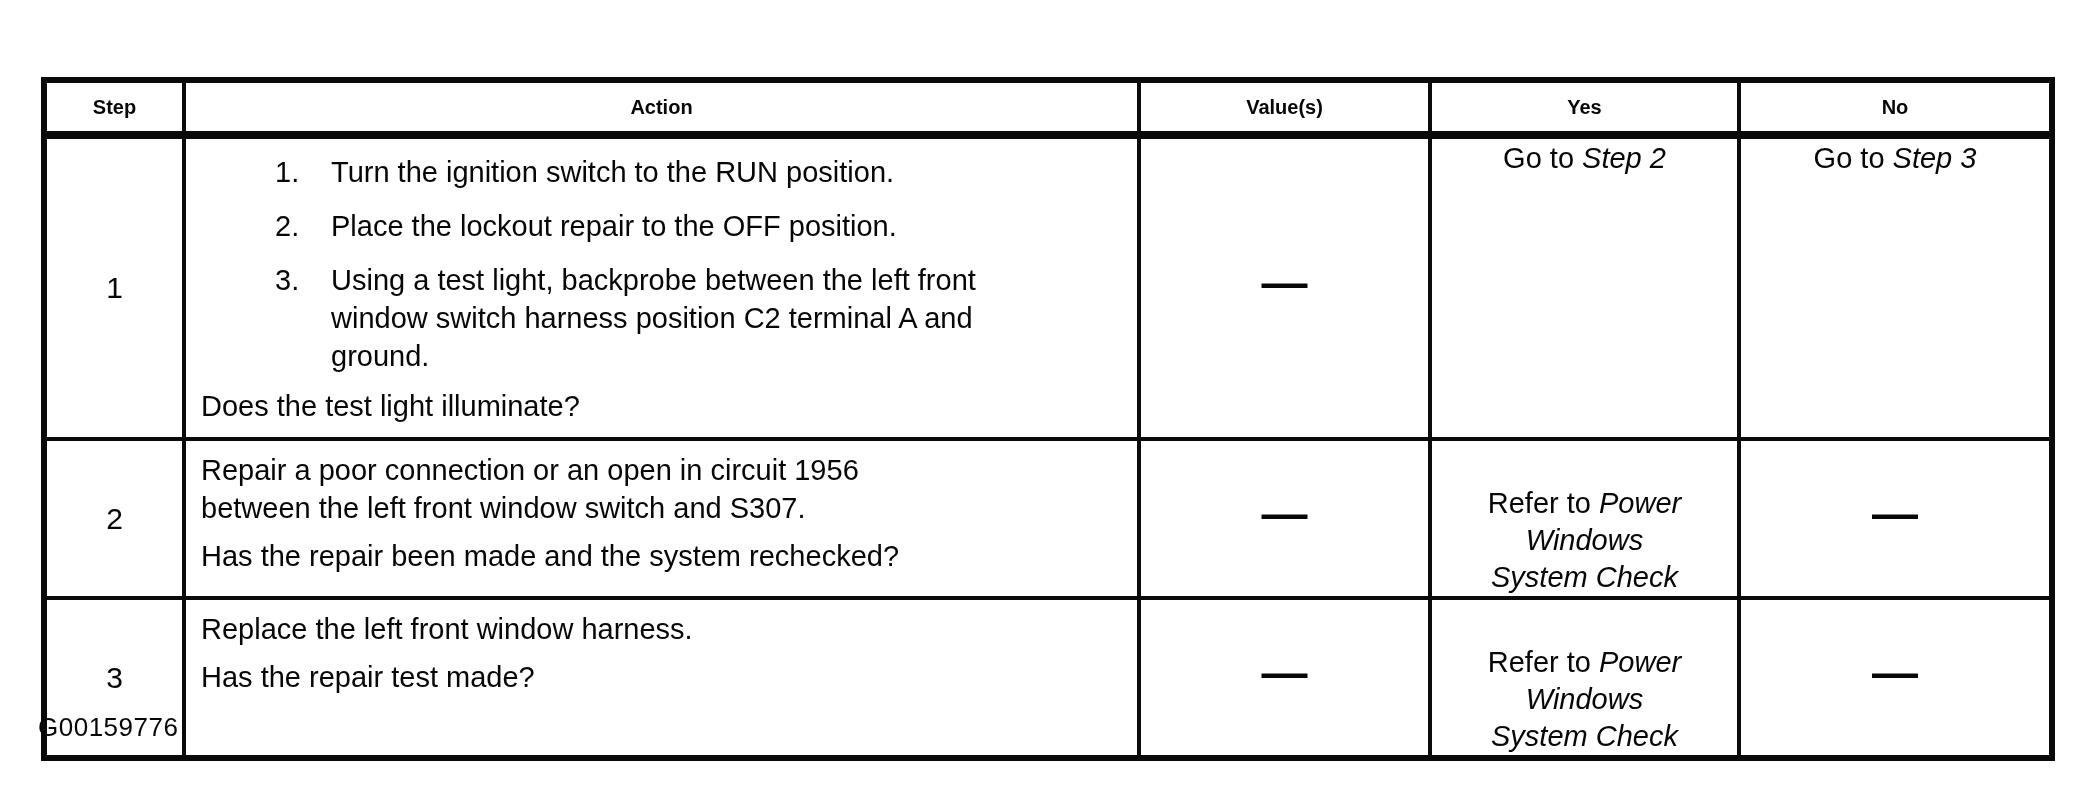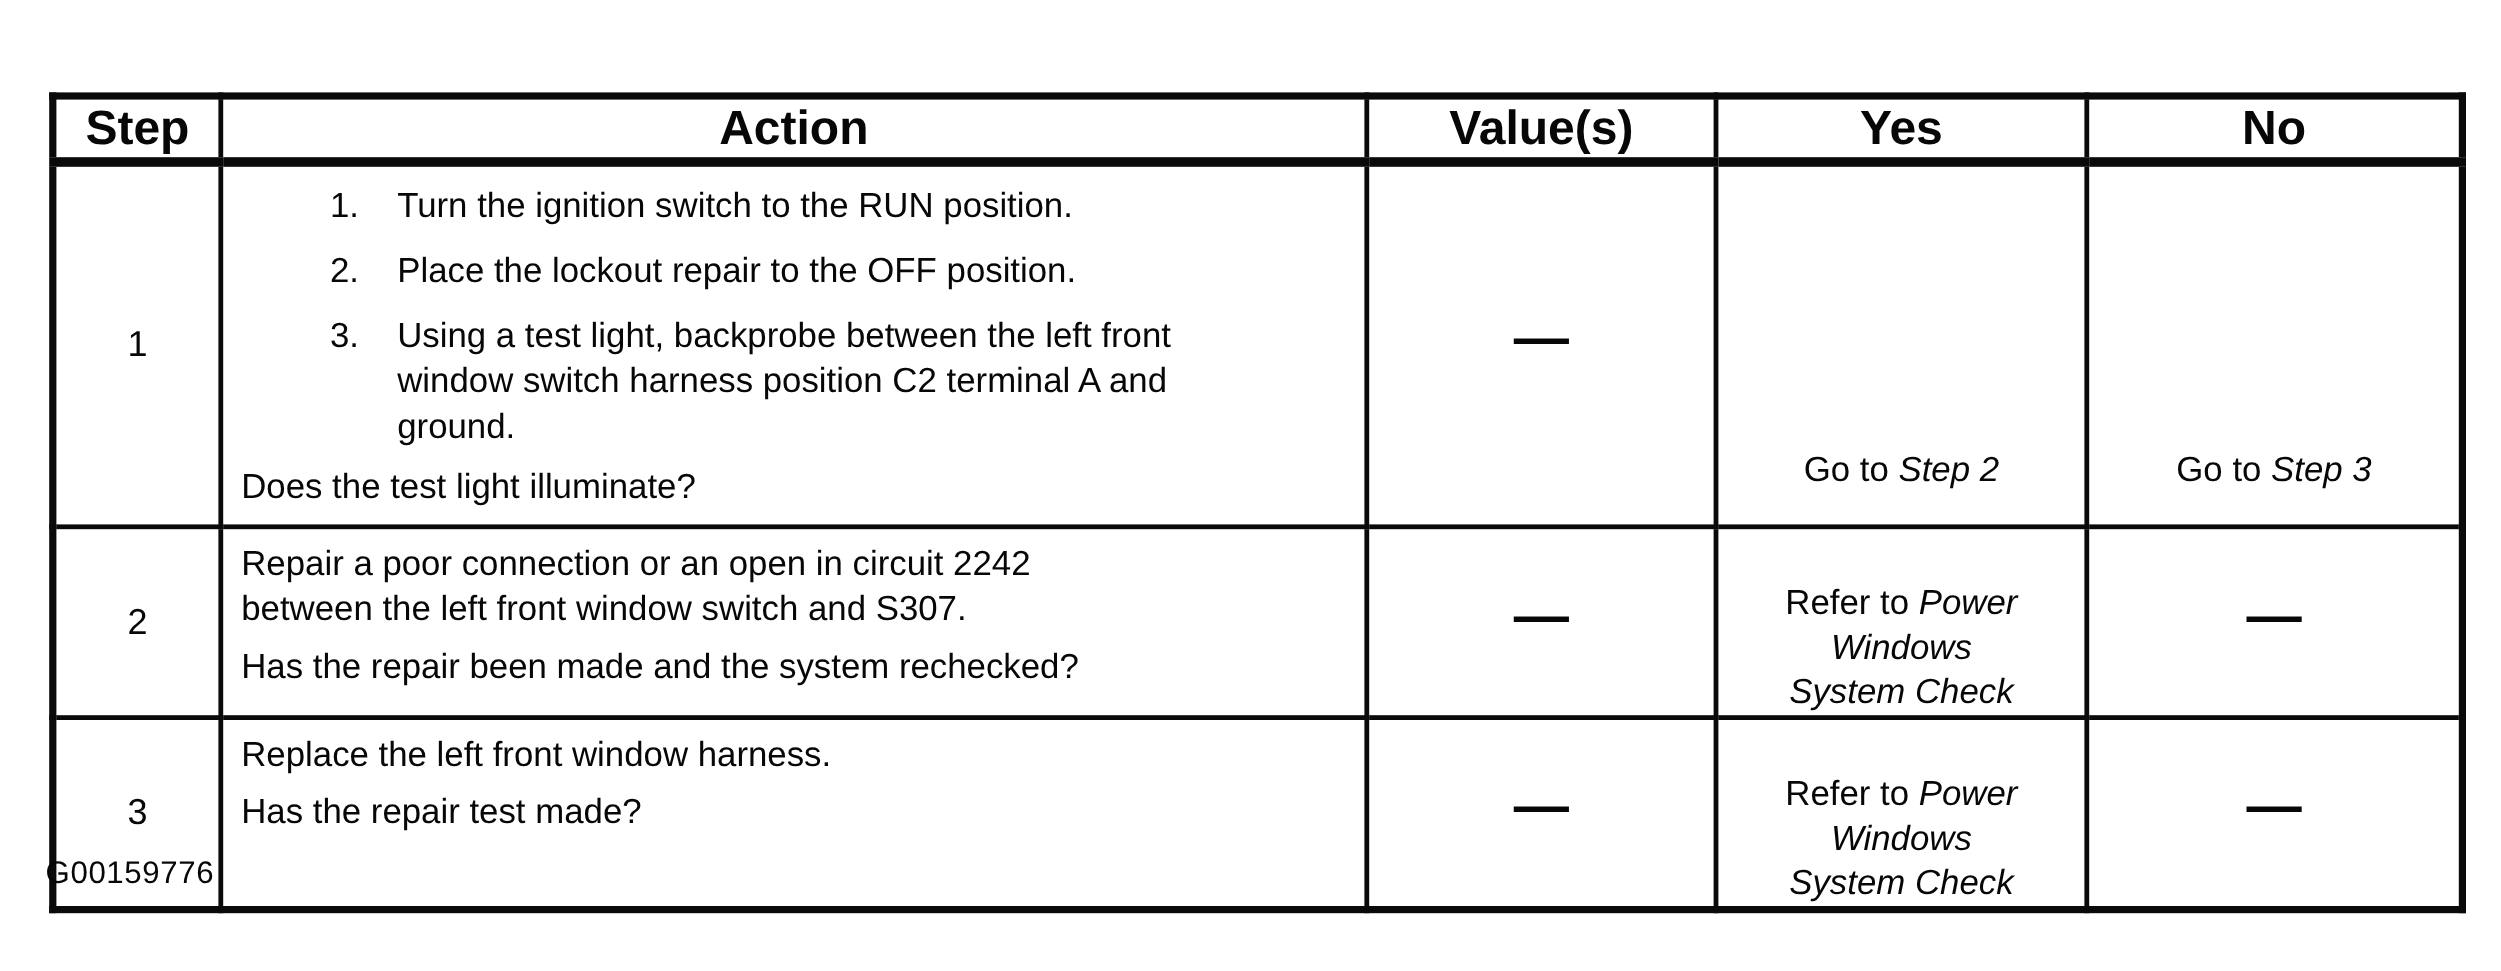--- a/index.html
+++ b/index.html
@@ -10,21 +10,21 @@
   }
   .wrap { position:absolute; left:41px; top:77px; width:2008px; }
 
   table.diag {
     border-collapse:collapse; table-layout:fixed; width:2008px;
     border:6px solid #0a0a0a;
   }
   .diag th, .diag td { border:4px solid #0a0a0a; }
 
   .diag thead th {
-    height:48px; font-size:40px; font-weight:bold; text-align:center;
+    height:48px; font-size:20px; font-weight:bold; text-align:center;
     border-bottom-width:8px; padding:0;
   }
 
   .diag td { font-size:29px; line-height:38px; vertical-align:top; padding:0; }
 
   td.step-col { text-align:center; vertical-align:middle; font-size:30px; }
   td.center-col { text-align:center; vertical-align:middle; }
 
   .dash { font-size:46px; font-weight:bold; line-height:20px; display:inline-block; }
 
@@ -33,21 +33,21 @@
   .afill.tall { min-height:262px; }
   .item { display:flex; margin:4px 0 12px 74px; }
   .item .num { flex:none; width:56px; }
   .item .txt { white-space:pre-line; }
   .statement { white-space:pre-line; }
   .question { margin-top:auto; }
   .question.gap { margin-top:10px; }
 
   
   .vfill { display:flex; flex-direction:column; align-items:center;
-           justify-content:flex-end; min-height:272px; padding-bottom:8px;
+           min-height:272px; padding-bottom:8px;
            text-align:center; }
   .refblock { text-align:center; line-height:37px;margin-top:44px; }
   .ml { white-space:pre-line; }
   i { font-style:italic; }
 
   .caption { margin:0; position:absolute; left:38px; top:712px;
              font-size:26px; letter-spacing:0.5px; }
 </style>
 </head>
 <body>
@@ -103,21 +103,21 @@
           <div class="vfill">
               <span><span>Go to </span><i>Step 3</i></span>
             </div>
         </td>
       </tr>
 
       <tr style="height:143px">
         <td class="step-col">2</td>
         <td>
           <div class="afill">
-            <div class="statement">Repair a poor connection or an open in circuit 2242
+            <div class="statement">Repair a poor connection or an open in circuit 1956
 between the left front window switch and S307.</div>
             <div class="question gap">Has the repair been made and the system rechecked?</div>
           </div>
         </td>
         <td class="center-col"><span class="dash">—</span></td>
         <td class="center-col">
           <div class="refblock"><span>Refer to </span><i class="ml">Power
 Windows
 System Check</i></div>
         </td>

